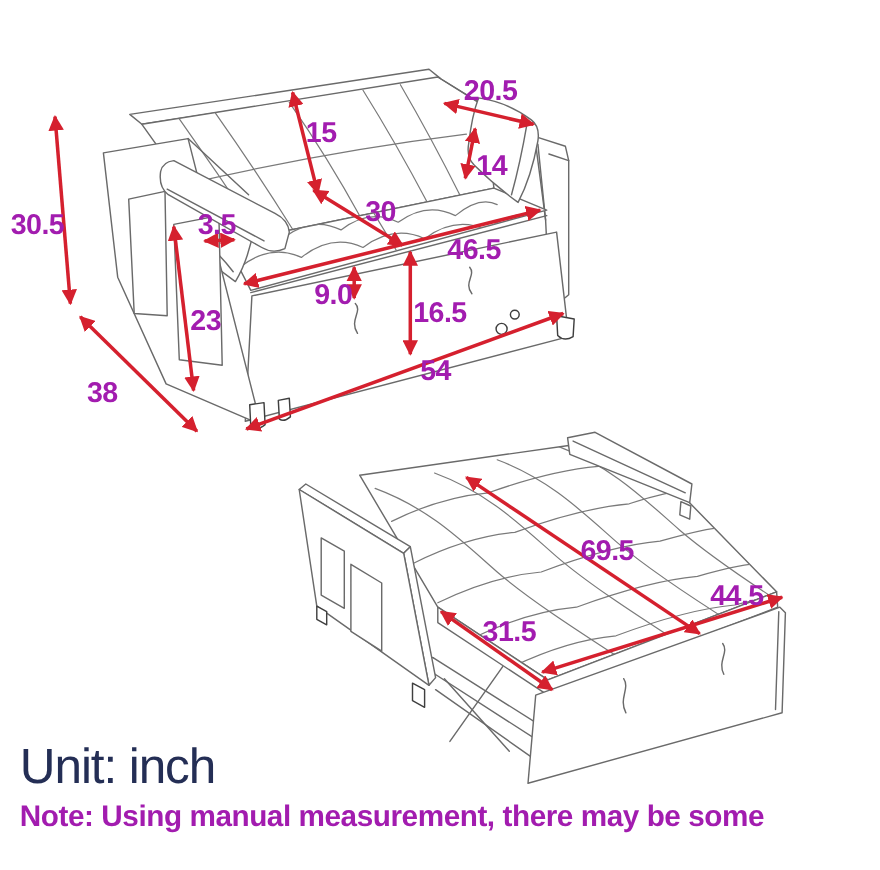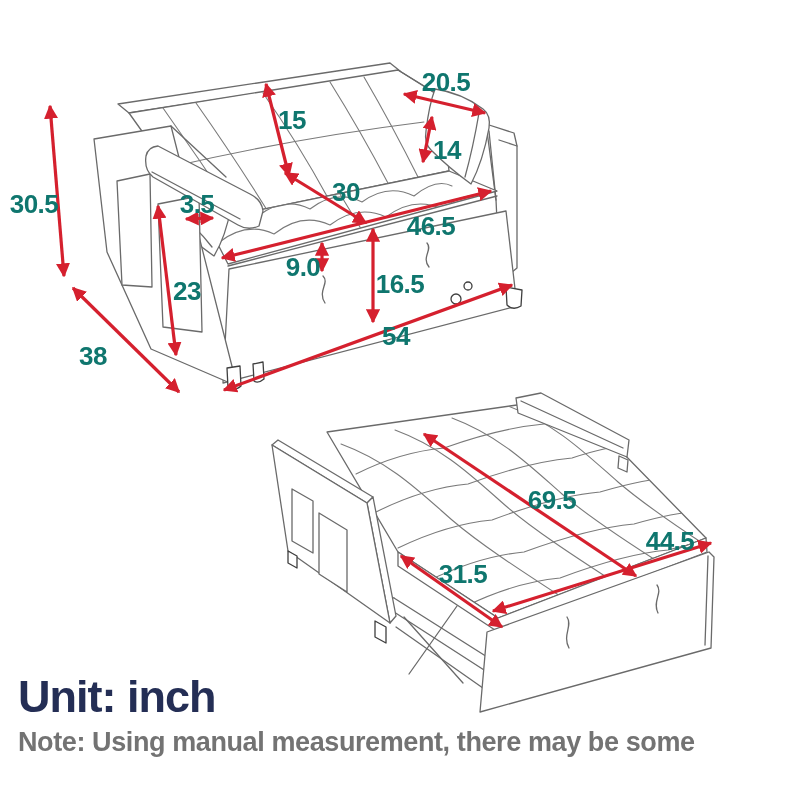--- a/index.html
+++ b/index.html
@@ -4,29 +4,29 @@
 <style>
   html,body{margin:0;padding:0;background:#ffffff;}
   #stage{
     position:relative;width:800px;height:791px;background:#ffffff;overflow:hidden;
     font-family:"Liberation Sans", sans-serif;
   }
   #artwork{position:absolute;left:0;top:0;}
   .dim{
     position:absolute;transform:translate(-50%,-50%);
     font-weight:700;font-size:26px;letter-spacing:-0.5px;line-height:1;
-    color:#0f766e;white-space:nowrap;
+    color:#a21caf;white-space:nowrap;
   }
   .unit-title{
     position:absolute;left:18px;top:674px;
-    font-weight:700;font-size:45px;line-height:1;color:#242e55;letter-spacing:-1px;
+    font-weight:400;font-size:45px;line-height:1;color:#242e55;letter-spacing:-1px;
   }
   .note{
     position:absolute;left:18px;top:728px;width:700px;
-    font-weight:700;font-size:27px;line-height:29px;color:#737373;letter-spacing:-0.4px;
+    font-weight:700;font-size:27px;line-height:29px;color:#a21caf;letter-spacing:-0.4px;
   }
   .note div{white-space:nowrap;}
 </style>
 </head>
 <body>
 
 <div id="stage">
 
   <svg id="artwork" width="800" height="791" viewBox="0 0 800 791">
     <defs>

